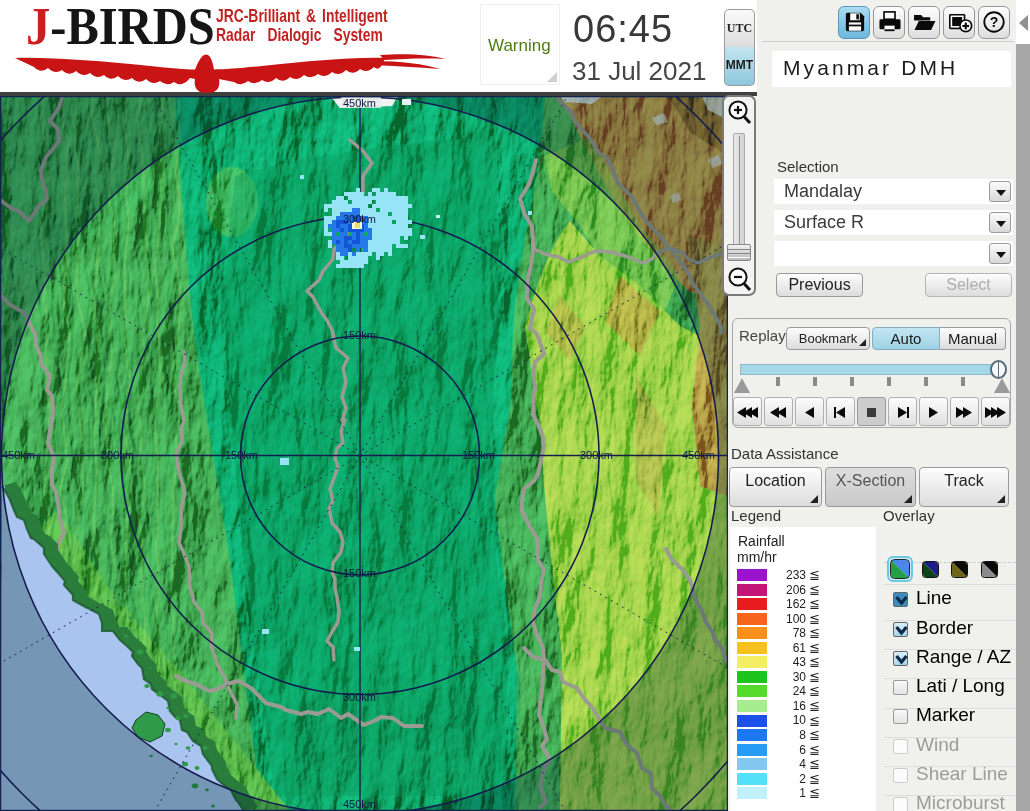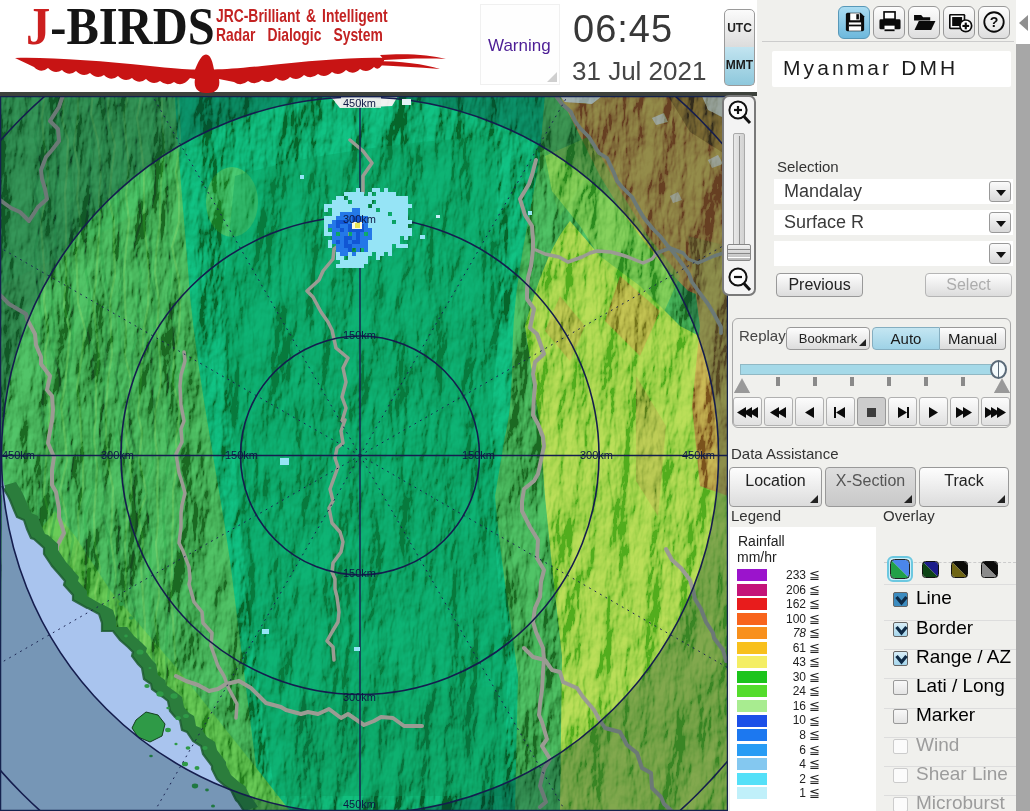--- a/index.html
+++ b/index.html
@@ -6,25 +6,25 @@
 html,body { width:1030px; height:811px; overflow:hidden; font-family:"Liberation Sans",sans-serif; background:#fff; }
 #page { position:relative; width:1030px; height:811px; background:#fff; }
 .abs { position:absolute; }
 
 #header { position:absolute; left:0; top:0; width:757px; height:92px; background:#fff; }
 #hdrstrip { position:absolute; left:0; top:92px; width:757px; height:4px; background:#3d423c; }
 #jbirds { position:absolute; z-index:2; left:26px; top:-4px; font-family:"Liberation Serif",serif; font-weight:bold; font-size:53px; letter-spacing:0px; color:#151515; transform:scaleX(0.915); transform-origin:left top; }
 #jbirds .j { color:#cc1f1f; }
 #subtitle { position:absolute; z-index:2; left:216px; top:7px; color:#c32222; font-weight:bold; font-size:19px; line-height:18.5px; transform:scaleX(0.73); transform-origin:left top; letter-spacing:0px; word-spacing:3px;}
 #warnbox { position:absolute; left:480px; top:4px; width:80px; height:81px; background:#fefefe; border:1px solid #f0f0f0; }
-#warnbox .wtxt { position:absolute; left:7px; top:31px; color:#4c1d95; font-size:17px; }
+#warnbox .wtxt { position:absolute; left:7px; top:31px; color:#4d7c0f; font-size:17px; }
 #warngrip { position:absolute; right:2px; bottom:2px; width:0px; height:0px; border-left:10px solid transparent; border-bottom:10px solid #cfcfcf; }
 #time { position:absolute; left:573px; top:8px; font-size:38px; color:#383838; letter-spacing:1px; }
 #date { position:absolute; left:572px; top:56px; font-size:26px; color:#464646; }
-#utc { position:absolute; left:724px; top:9px; width:31px; height:39px; background:linear-gradient(#fbfbfb,#dcdcdc); border:1px solid #9a9a9a; border-radius:5px 5px 0 0; color:#222; font-size:12px; font-weight:bold; text-align:center; line-height:37px; }
+#utc { position:absolute; left:724px; top:9px; width:31px; height:39px; background:linear-gradient(#fbfbfb,#dcdcdc); border:1px solid #9a9a9a; border-radius:5px 5px 0 0; color:#222; font-size:12px; font-weight:bold; text-align:center; line-height:37px;font-family:Liberation Serif, serif; }
 #mmt { position:absolute; left:724px; top:47px; width:31px; height:39px; background:linear-gradient(#c2e4f0,#8ec8dc); border:1px solid #9a9a9a; border-top:none; border-radius:0 0 5px 5px; color:#1a1a1a; font-size:12px; font-weight:bold; text-align:center; line-height:36px; }
 
 .tb { position:absolute; top:6px; width:32px; height:33px; background:linear-gradient(#fdfdfd,#dedede); border:1px solid #989898; border-radius:6px; }
 #tb1 { left:838px; background:linear-gradient(#aadcf2,#6db8dc); border-color:#5898b8; }
 #tb2 { left:873px; }
 #tb3 { left:908px; }
 #tb4 { left:943px; }
 #tb5 { left:978px; }
 
 #rpanel { position:absolute; left:757px; top:0px; width:259px; height:811px; background:#f0f0ed; }
@@ -804,21 +804,21 @@
       <div class="sw" style="top:57px;background:#c41478;"></div>
       <div class="swv" style="top:56px;">206</div>
       <div class="swl" style="top:55px;left:79px;">≦</div>
       <div class="sw" style="top:71px;background:#e81c1c;"></div>
       <div class="swv" style="top:70px;">162</div>
       <div class="swl" style="top:69px;left:79px;">≦</div>
       <div class="sw" style="top:86px;background:#f8641c;"></div>
       <div class="swv" style="top:85px;">100</div>
       <div class="swl" style="top:84px;left:79px;">≦</div>
       <div class="sw" style="top:100px;background:#f8901c;"></div>
-      <div class="swv" style="top:99px;font-style:italic;">78</div>
+      <div class="swv" style="top:99px;">78</div>
       <div class="swl" style="top:98px;left:79px;">≦</div>
       <div class="sw" style="top:115px;background:#f8c01c;"></div>
       <div class="swv" style="top:114px;">61</div>
       <div class="swl" style="top:113px;left:79px;">≦</div>
       <div class="sw" style="top:129px;background:#f4ee64;"></div>
       <div class="swv" style="top:128px;">43</div>
       <div class="swl" style="top:127px;left:79px;">≦</div>
       <div class="sw" style="top:144px;background:#1cc41c;"></div>
       <div class="swv" style="top:143px;">30</div>
       <div class="swl" style="top:142px;left:79px;">≦</div>

